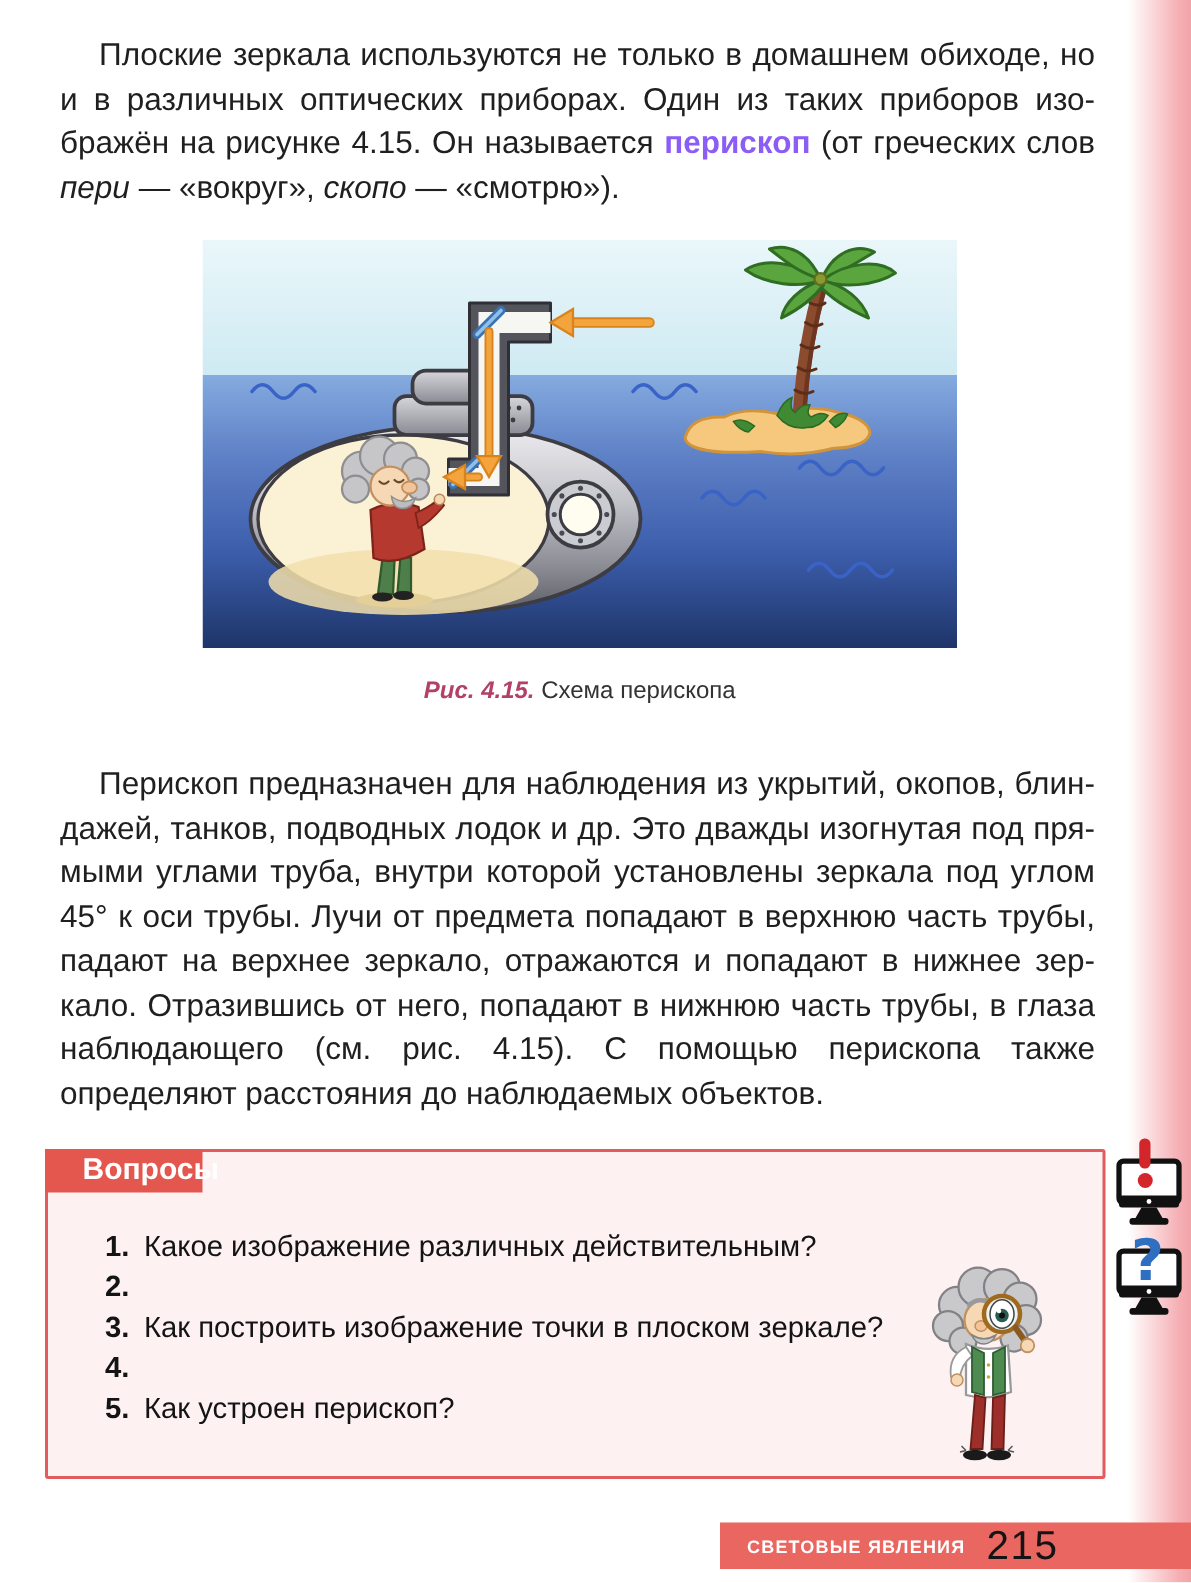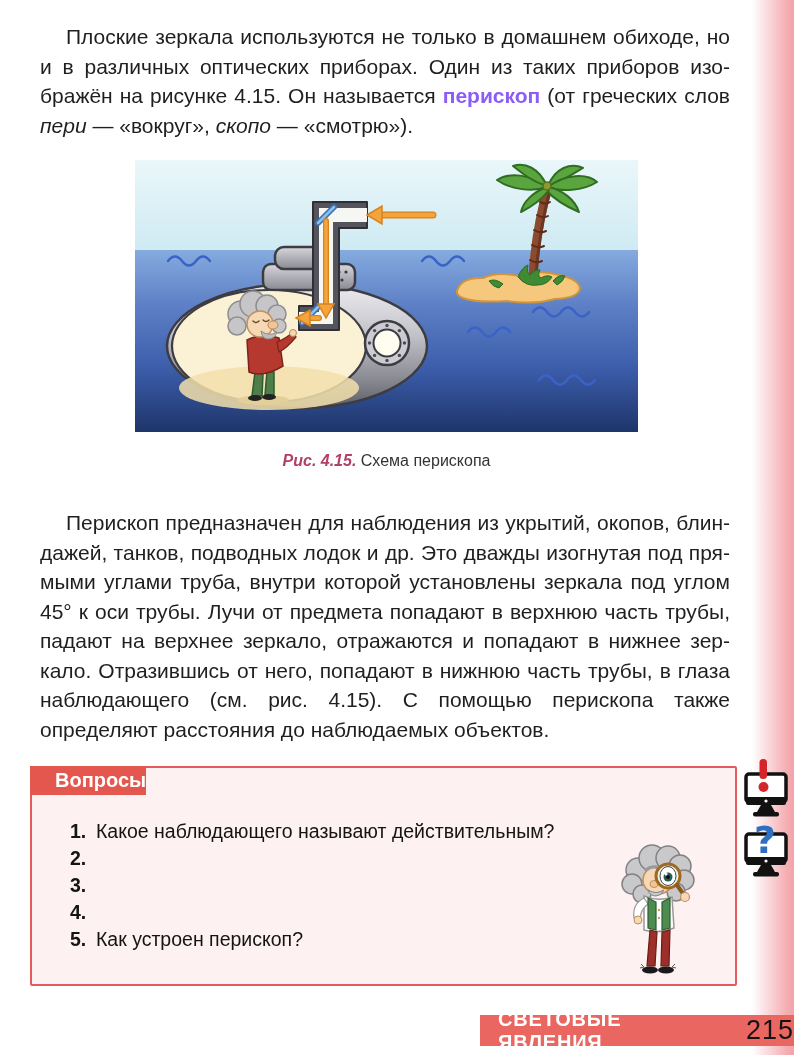--- a/index.html
+++ b/index.html
@@ -12,31 +12,31 @@
   .p1{top:22px;text-indent:26px;}
   .p2{top:508px;text-indent:26px;}
   .term{color:#8b5cf6;font-weight:bold;}
   .it{font-style:italic;}
   figure.illustration{position:absolute;left:135px;top:160px;width:503px;height:272px;margin:0;}
   .caption{position:absolute;left:135px;top:452px;width:503px;text-align:center;font-size:16px;}
   .cap-label{color:#b24069;font-weight:bold;font-style:italic;}
   .cap-text{color:#333;}
   .qbox{position:absolute;left:30px;top:766px;width:707px;height:220px;z-index:2;
         background:#fdf1f2;border:2px solid #e25b5e;border-radius:2px;box-sizing:border-box;}
-  .qtab{position:absolute;left:-2px;top:-2px;width:116px;height:29px;background:#e4574f;
+  .qtab{position:absolute;left:-2px;top:-2px;width:105px;height:29px;background:#e4574f;
         color:#fff;font-weight:bold;font-size:20px;line-height:29px;padding-left:25px;box-sizing:border-box;}
   .qlist{position:absolute;left:38px;top:50px;margin:0;padding:0;list-style:none;width:560px;}
   .qlist li{display:flex;font-size:19.5px;line-height:27px;color:#141414;}
   .qnum{font-weight:bold;width:26px;flex:none;}
   .qtext{white-space:pre-line;max-width:500px;}
   .q-character{position:absolute;left:576px;top:72px;}
   .side-icon{position:absolute;z-index:3;}
   .footer-bar{position:absolute;left:480px;top:1015px;width:314px;height:31px;background:#ea6660;
         z-index:4;display:flex;align-items:center;}
-  .footer-section{color:#fff;font-weight:bold;font-size:20px;letter-spacing:0.8px;margin-left:18px;}
+  .footer-section{color:#fff;font-weight:bold;font-size:12px;letter-spacing:0.8px;margin-left:18px;}
   .footer-page{color:#141414;font-size:27px;margin-left:14px;letter-spacing:1px;}
 </style>
 </head>
 <body>
 
 <div class="page">
 
   <div class="pink-strip"></div>
 
   <p class="body p1"><span>Плоские зеркала используются не только в домашнем обиходе, но и в различных оптических приборах. Один из таких приборов изо­бражён на рисунке 4.15. Он называется </span><span class="term">перископ</span><span> (от греческих слов </span><span class="it">пери</span><span> — «вокруг», </span><span class="it">скопо</span><span> — «смотрю»).</span></p>
@@ -185,27 +185,28 @@
 
   <div class="caption"><span class="cap-label">Рис. 4.15.</span><span class="cap-text"> Схема перископа</span></div>
 
   <p class="body p2">Перископ предназначен для наблюдения из укрытий, окопов, блин­дажей, танков, подводных лодок и др. Это дважды изогнутая под пря­мыми углами труба, внутри которой установлены зеркала под углом 45° к оси трубы. Лучи от предмета попадают в верхнюю часть трубы, падают на верхнее зеркало, отражаются и попадают в нижнее зер­кало. Отразившись от него, попадают в нижнюю часть трубы, в глаза наблюдающего (см. рис. 4.15). С помощью перископа также определяют расстояния до наблюдаемых объектов.</p>
 
   <section class="qbox">
     <div class="qtab">Вопросы</div>
     <ol class="qlist">
       <li>
           <span class="qnum">1.</span>
-          <span class="qtext">Какое наблюдающего называют действительным?</span>
+          <span class="qtext">Какое изображение различных действительным?</span>
         </li>
       <li>
           <span class="qnum">2.</span>
         </li>
       <li>
           <span class="qnum">3.</span>
+          <span class="qtext">Как построить изображение точки в плоском зеркале?</span>
         </li>
       <li>
           <span class="qnum">4.</span>
         </li>
       <li>
           <span class="qnum">5.</span>
           <span class="qtext">Как устроен перископ?</span>
         </li>
     </ol>
 

